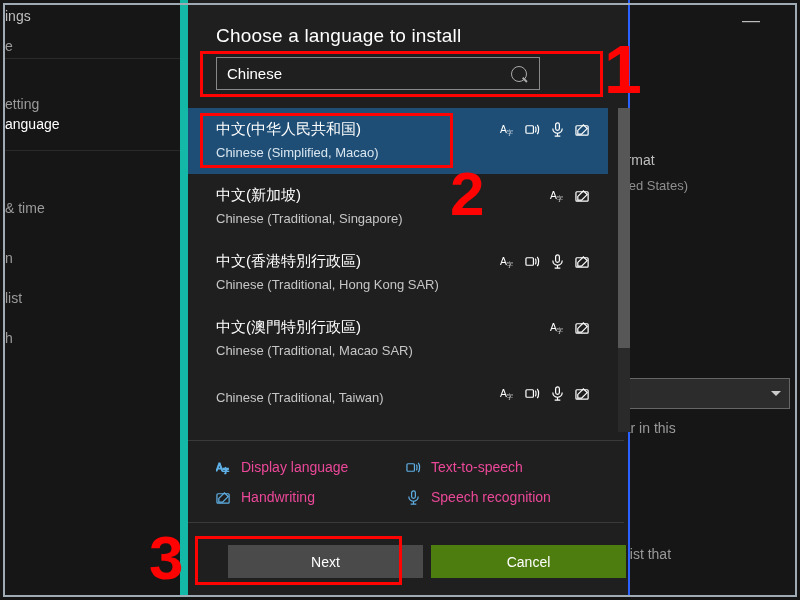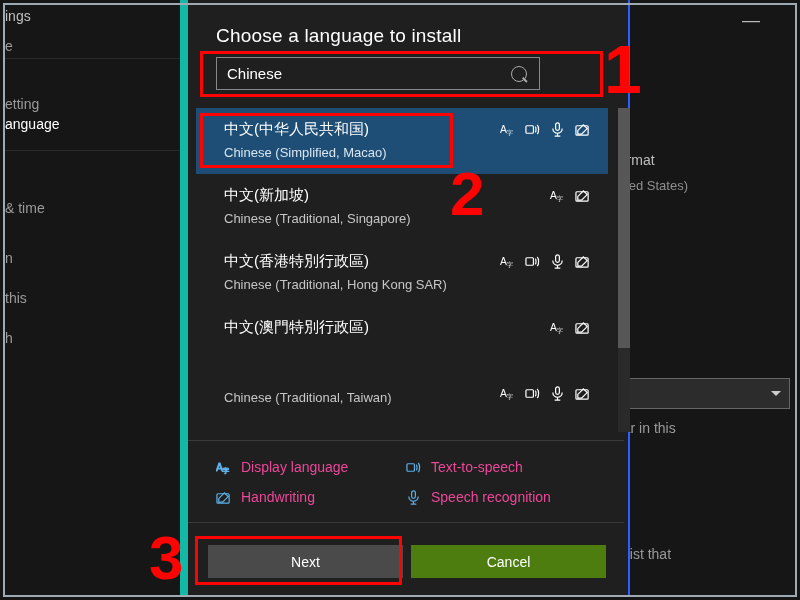--- a/index.html
+++ b/index.html
@@ -13,61 +13,61 @@
   .chev{width:0;height:0;border-left:5px solid transparent;border-right:5px solid transparent;border-top:5px solid #ccc;}
 
   .dialog{position:absolute;left:180px;top:0;width:440px;height:596px;background:#1f1f1f;border-left:8px solid #14b8a6;border-right:2px solid #2b62ff;}
   .dlg-title{position:absolute;left:28px;top:25px;font-size:19px;letter-spacing:.2px;color:#fff;}
   .search-wrap{position:absolute;left:28px;top:57px;width:324px;height:33px;background:#1f1f1f;border:1px solid #888;display:flex;align-items:center;padding:0 8px;box-sizing:border-box;}
   .search-wrap input{background:transparent;border:none;outline:none;color:#fff;font-size:15px;flex:1;}
   .search-icon{width:14px;height:14px;border:1.5px solid #aaa;border-radius:50%;position:relative;margin-right:4px;}
   .search-icon:after{content:"";position:absolute;width:6px;height:1.5px;background:#aaa;transform:rotate(45deg);left:10px;top:12px;}
 
   .lang-list{position:absolute;left:0;top:108px;width:420px;}
-  .lang-item{position:relative;height:66px;padding:12px 12px 0 28px;box-sizing:border-box;margin-left:8px;}
+  .lang-item{position:relative;height:66px;padding:12px 12px 0 28px;box-sizing:border-box;}
   .lang-item.selected{background:#1e4e75;}
   .lang-native{font-size:15px;color:#fff;}
   .lang-eng{font-size:13px;color:#c6c6c6;margin-top:6px;}
   .lang-item.selected .lang-eng{color:#d9e6f0;}
   .lang-icons{position:absolute;right:18px;top:14px;display:flex;gap:10px;align-items:center;}
   .iglyph{width:15px;height:15px;color:#fff;display:inline-block;}
   .iglyph svg{width:15px;height:15px;display:block;}
 
   .scrollbar{position:absolute;right:-2px;top:108px;width:12px;height:324px;background:#2a2a2a;}
   .scroll-thumb{position:absolute;left:0;top:0;width:12px;height:240px;background:#575757;}
 
   .divider{position:absolute;left:0;width:436px;height:1px;background:#3a3a3a;}
   .legend{position:absolute;left:28px;width:380px;display:flex;flex-wrap:wrap;color:#fff;font-size:14px;}
   .legend-item{display:flex;align-items:center;gap:10px;width:190px;height:30px;}
   .legend-item .iglyph svg{stroke:#5fb0e6;fill:none;}
   .legend-item .iglyph{color:#5fb0e6;}
   .legend-label{color:#ec4899;}
 
   .btnrow{position:absolute;left:20px;bottom:18px;display:flex;gap:8px;}
   .dbtn{width:195px;height:33px;background:#4d7c0f;border:none;color:#fff;font-size:14px;display:flex;align-items:center;justify-content:center;}
-  .dbtn.primary{background:#4a4a4a;}
+  .dbtn.primary{background:#4a4a4a;margin-left:20px;}
 
   
   .anno-box{position:absolute;border:3px solid #ff0302;box-sizing:border-box;pointer-events:none;}
   .anno-num{position:absolute;color:#ff0302;font-weight:900;font-family:Arial,sans-serif;pointer-events:none;}
   .min{position:absolute;right:40px;top:10px;color:#bbb;font-size:18px;}
 </style>
 </head>
 <body>
 
 <div class="bg-settings">
   <div class="bg-title">ings</div>
   <div class="bg-link" style="top:38px">e</div>
   <div class="bg-line" style="top:58px"></div>
   <div class="bg-link" style="top:96px">etting</div>
   <div class="bg-link" style="top:116px;color:#fff">anguage</div>
   <div class="bg-line" style="top:150px"></div>
   <div class="bg-link" style="top:200px">&amp; time</div>
   <div class="bg-link" style="top:250px">n</div>
-  <div class="bg-link" style="top:290px">this</div>
+  <div class="bg-link" style="top:290px">list</div>
   <div class="bg-link" style="top:330px">h</div>
 
   <div class="bg-right" style="top:152px">format</div>
   <div class="bg-right" style="top:178px;color:#8f8f8f;font-size:13px">nited States)</div>
   <div class="dropdown-frag">
       <span class="chev"></span>
     </div>
   <div class="bg-right" style="top:420px;color:#9a9a9a">ear in this</div>
   <div class="bg-right" style="top:546px;color:#9a9a9a">e list that</div>
   <span class="min">—</span>
@@ -154,20 +154,21 @@
           <span class="iglyph">
             <svg viewBox="0 0 16 16" stroke="#fff" fill="none" stroke-width="1.3">
               <rect x="1" y="4" width="13" height="10" rx="1"></rect>
               <path d="M9 3l4 4-6 6H3v-4z"></path>
             </svg>
           </span>
         </div>
       </div>
       <div class="lang-item">
         <div class="lang-native">中文(澳門特別行政區)</div>
+        <div class="lang-eng">Chinese (Traditional, Macao SAR)</div>
         <div class="lang-icons">
           <span class="iglyph">
             <svg viewBox="0 0 16 16">
               <text x="0" y="12" font-size="11" fill="#fff" font-family="Arial">A</text>
               <text x="7" y="14" font-size="7" fill="#fff">字</text>
             </svg>
           </span>
           <span class="iglyph">
             <svg viewBox="0 0 16 16" stroke="#fff" fill="none" stroke-width="1.3">
               <rect x="1" y="4" width="13" height="10" rx="1"></rect>

